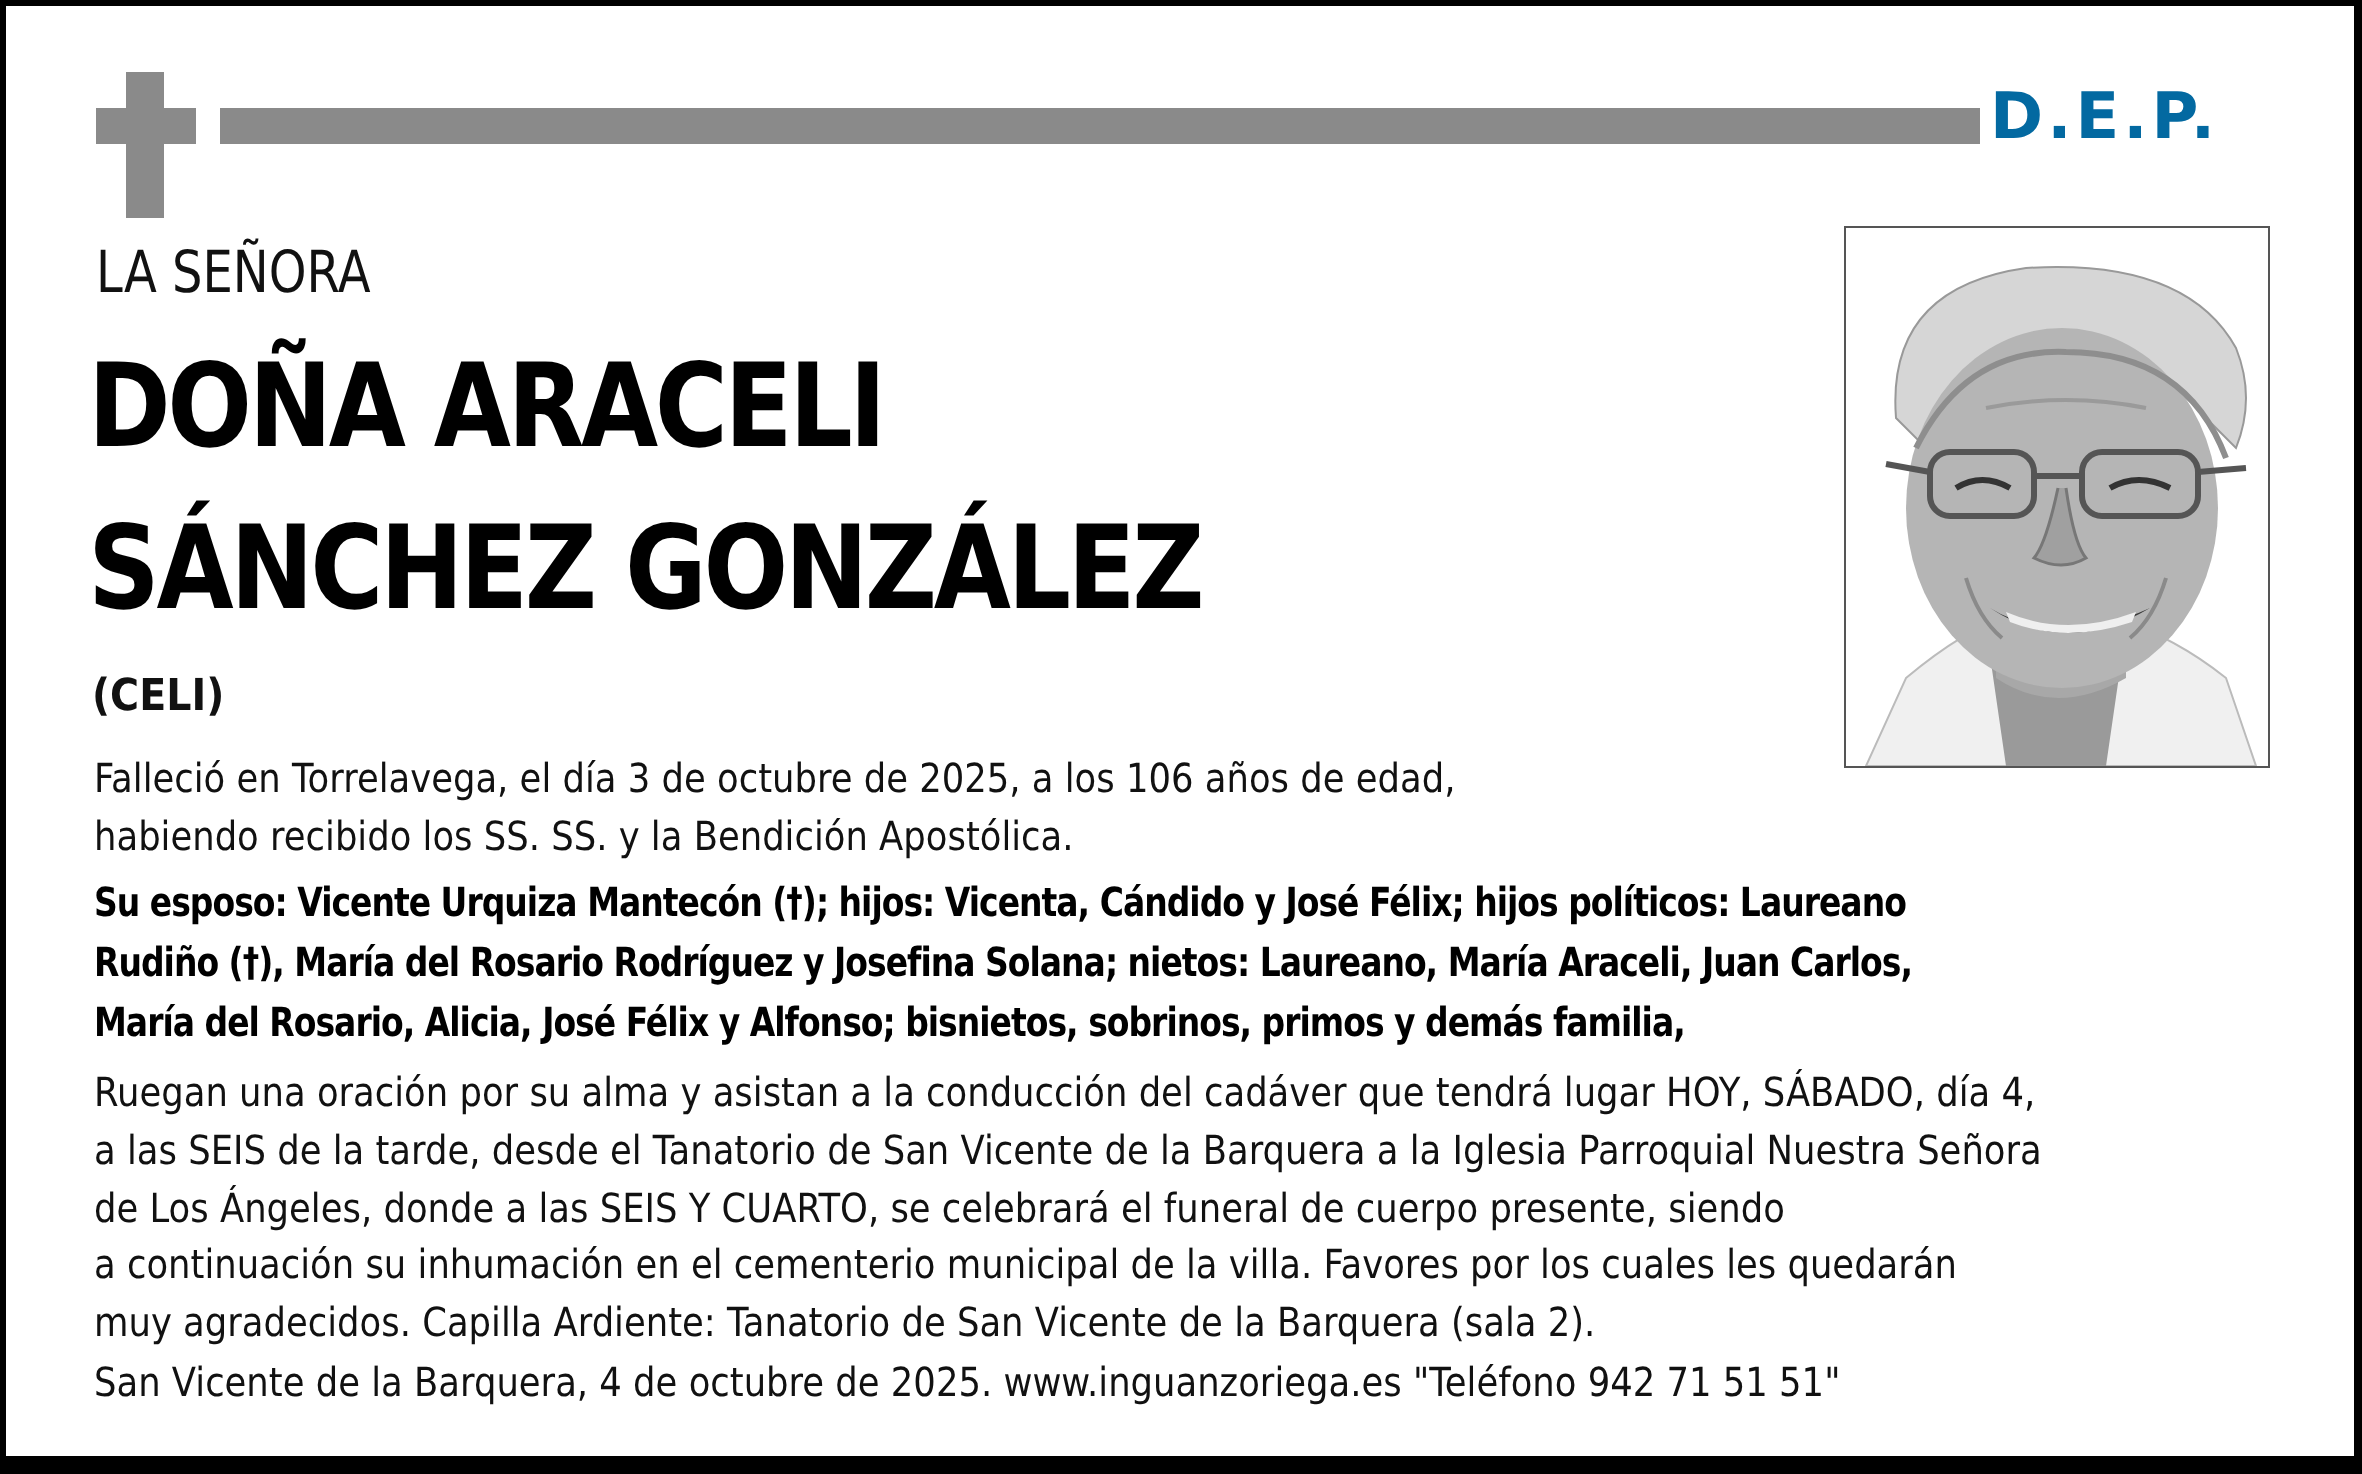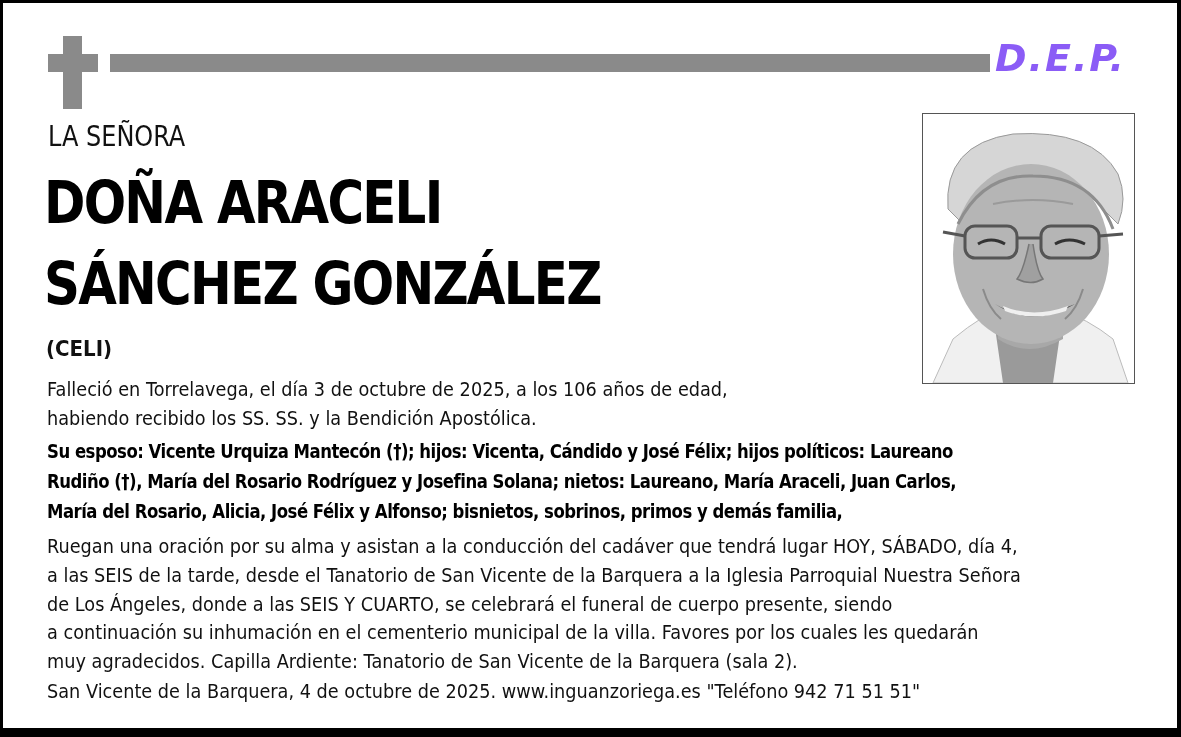--- a/index.html
+++ b/index.html
@@ -43,25 +43,24 @@
       position: absolute;
       left: 110px; top: 54px;
       width: 880px; height: 18px;
       background: #8a8a8a;
     }
     .dep {
       position: absolute;
       left: 995px; top: 34px;
       font-family: "DejaVu Sans", sans-serif;
       font-weight: bold;
-      font-size: 38px;
+      font-size: 32px;
       letter-spacing: 2px;
-      color: #8b5cf6;
+      color: #0369a1;
       line-height: 48px;
-      font-style: italic;
     }
     .prefix {
       position: absolute;
       left: 48px; top: 116px;
       font-family: "DejaVu Sans Condensed", "DejaVu Sans", sans-serif;
       font-size: 29px;
       line-height: 40px;
       color: #111;
       transform: scaleX(0.92);
       transform-origin: left top;

